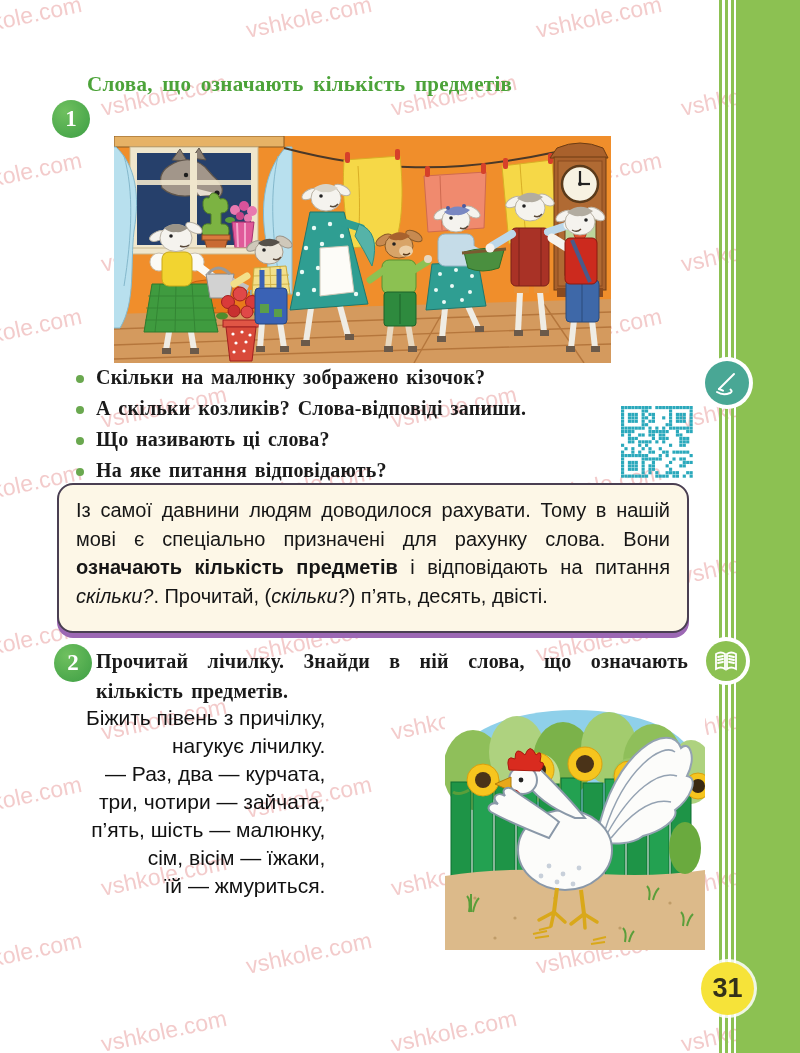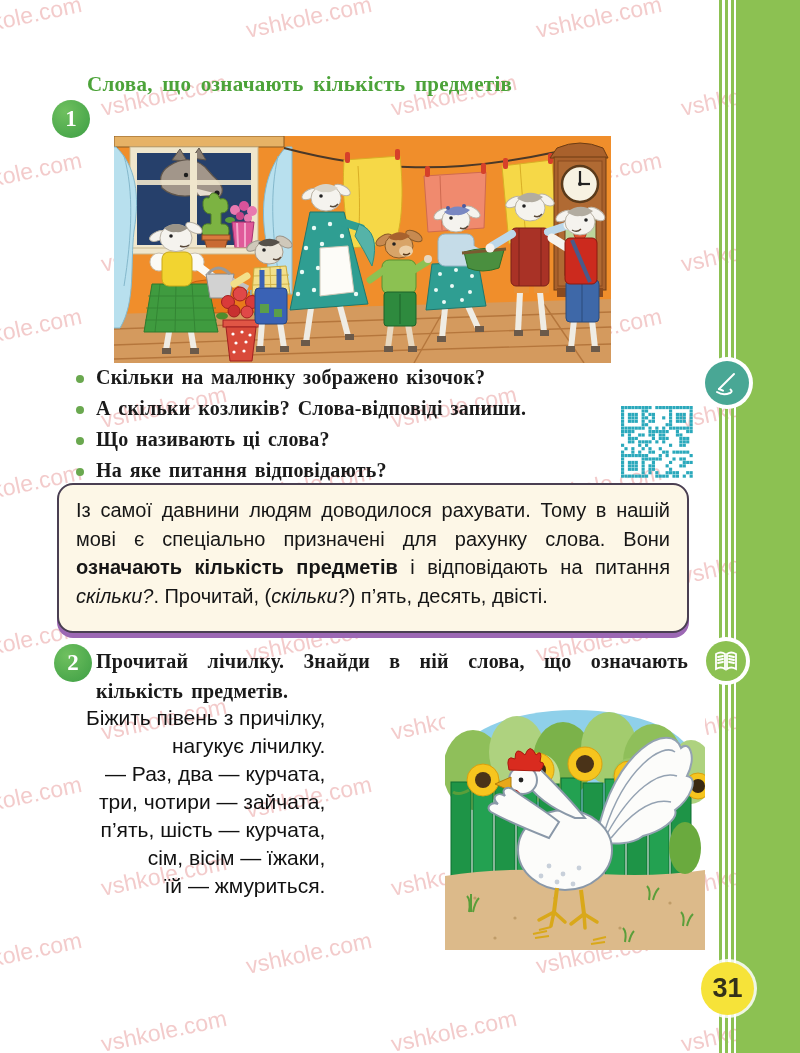--- a/index.html
+++ b/index.html
@@ -693,21 +693,21 @@
   <div class="ex-badge" style="left:54px;top:644px;">
     <span>2</span>
   </div>
   <div class="ex-instruction" style="left:96px;top:646px;width:592px;text-align:justify;">Прочитай лічилку. Знайди в ній слова, що означають кількість предметів.</div>
 
   <div class="poem">
     <div class="poem-line">Біжить півень з причілку,</div>
     <div class="poem-line">нагукує лічилку.</div>
     <div class="poem-line">— Раз, два — курчата,</div>
     <div class="poem-line">три, чотири — зайчата,</div>
-    <div class="poem-line">п’ять, шість — курчата,</div>
+    <div class="poem-line">п’ять, шість — малюнку,</div>
     <div class="poem-line">сім, вісім — їжаки,</div>
     <div class="poem-line">їй — жмуриться.</div>
   </div>
 
   <svg class="pic" style="left:445px;top:698px;" width="260" height="252" viewBox="0 0 260 252">
     <rect width="260" height="252" fill="#ffffff"></rect>
     <ellipse cx="130" cy="64" rx="118" ry="52" fill="#8fd0ea"></ellipse>
     <g>
       <ellipse cx="28" cy="72" rx="30" ry="40" fill="#8fbf5a"></ellipse>
       <ellipse cx="72" cy="54" rx="28" ry="36" fill="#aed27f"></ellipse>

